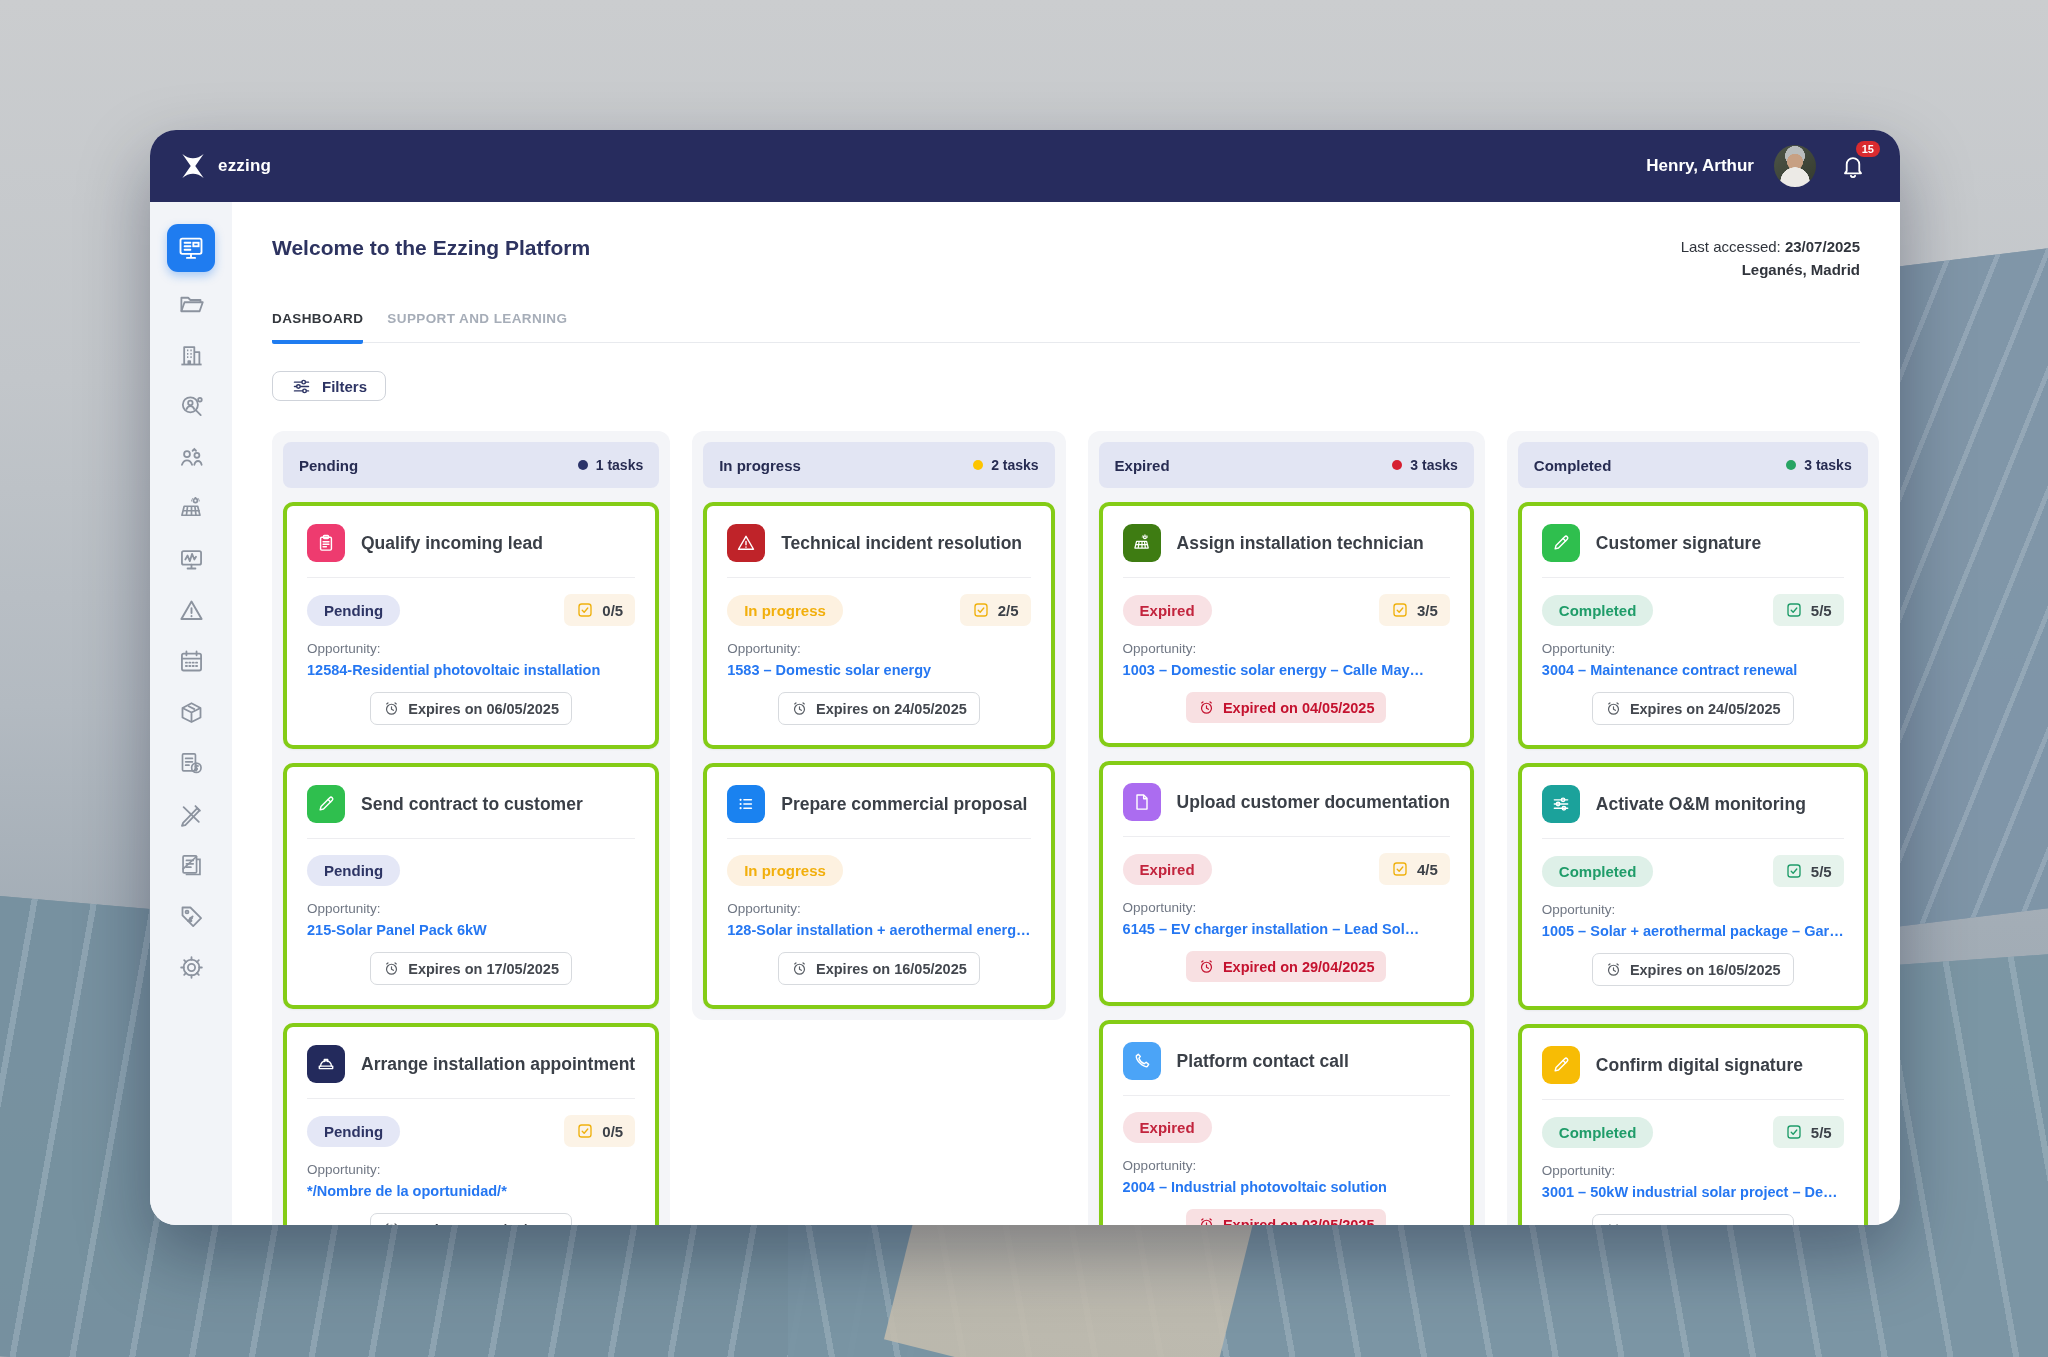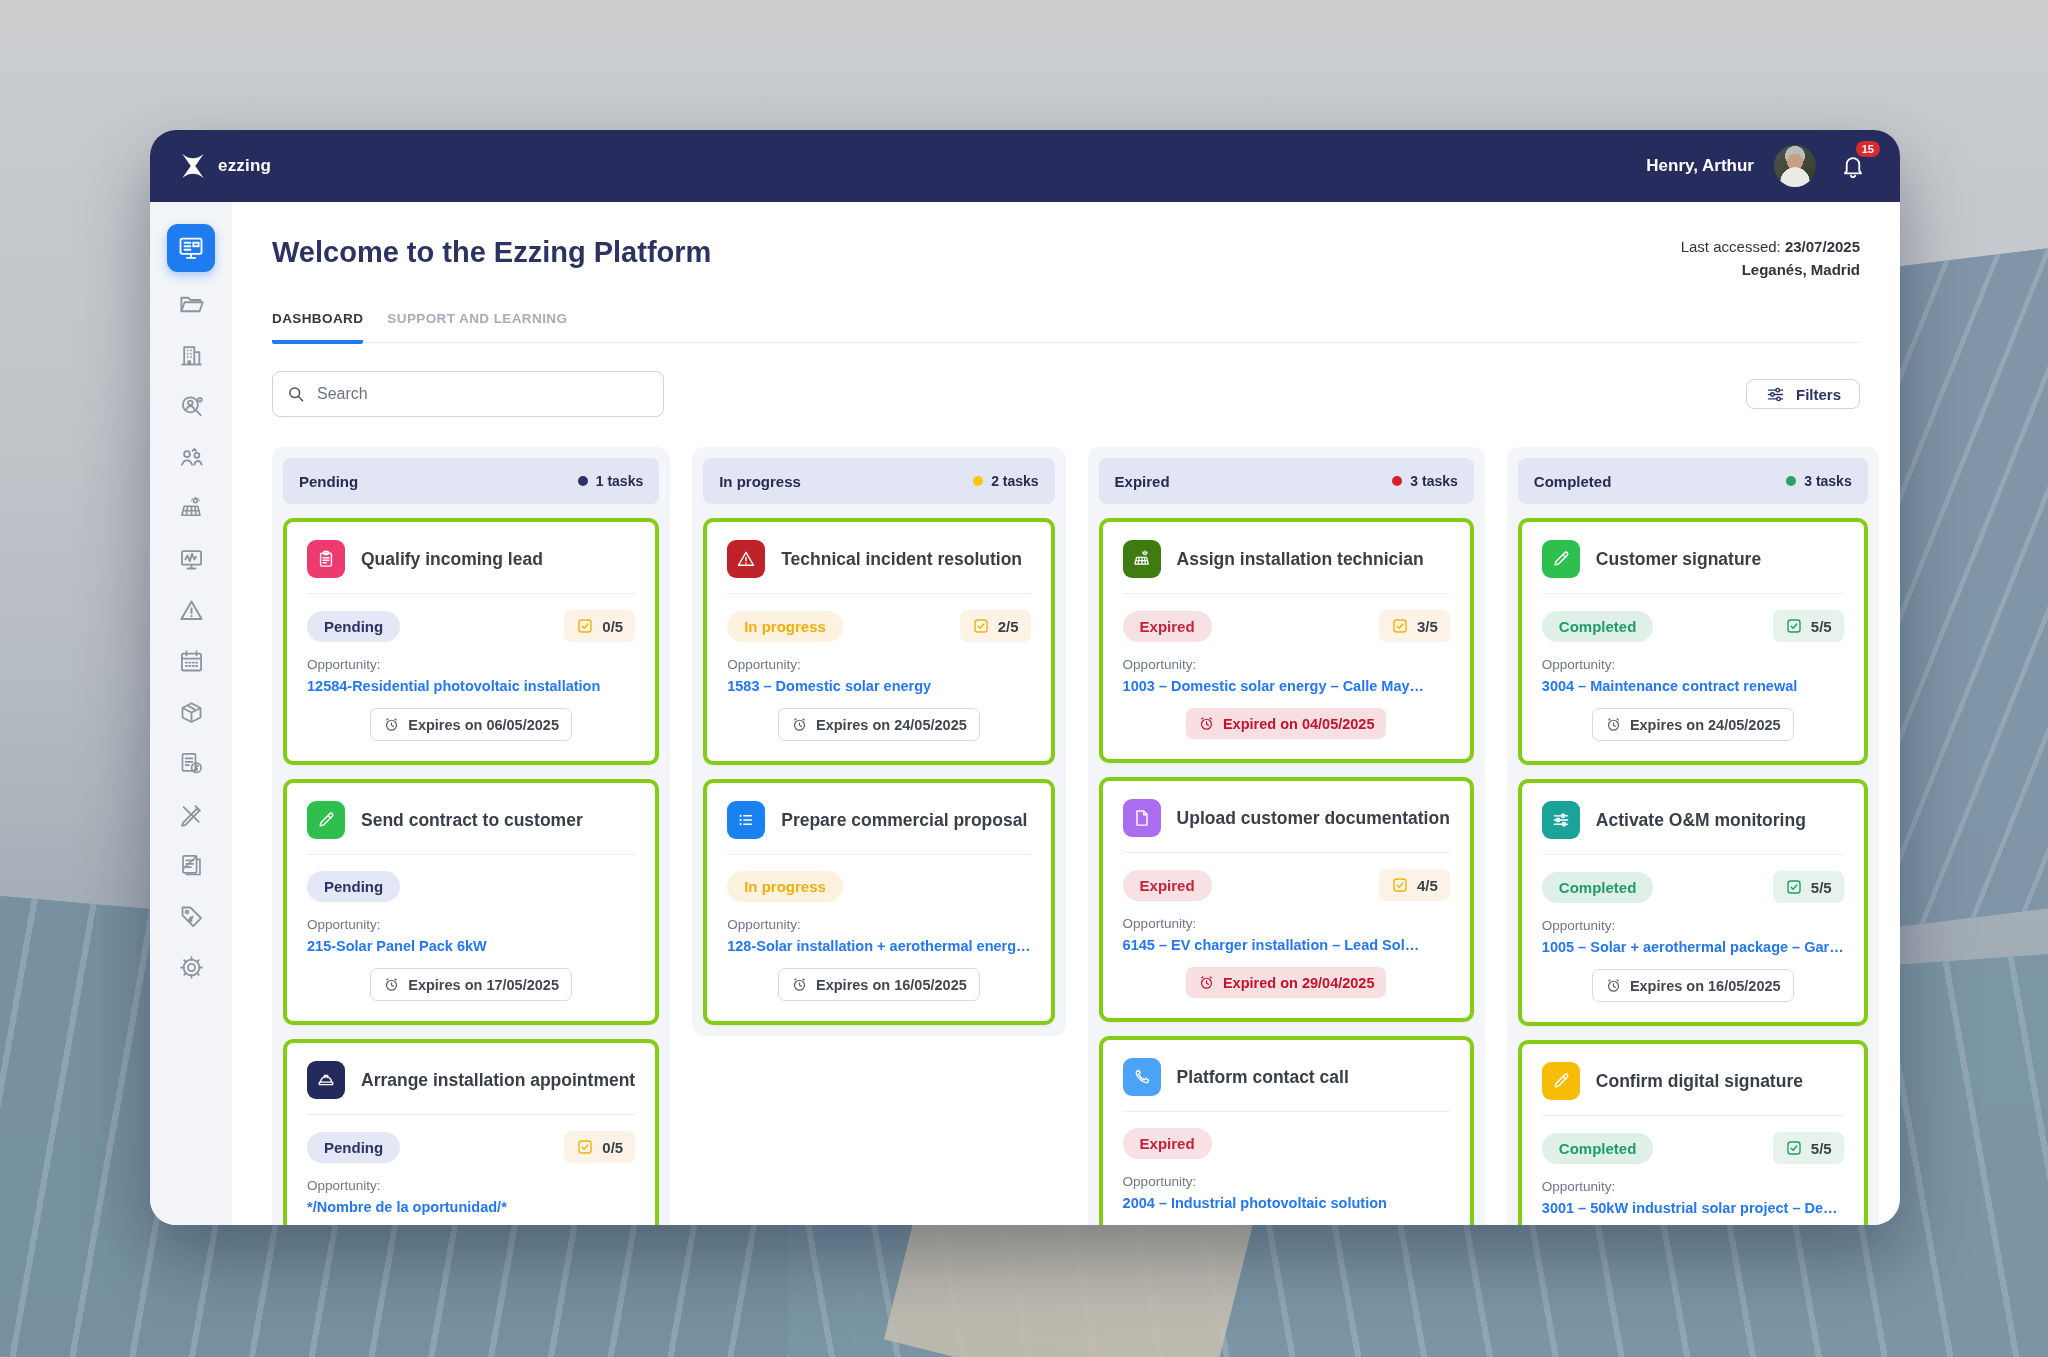--- a/index.html
+++ b/index.html
@@ -39,21 +39,21 @@
   
   .win-body { flex:1; display:flex; min-height:0; }
   .sidebar { width:82px; background:#f2f4f8; padding:22px 0 10px; display:flex; flex-direction:column; align-items:center; gap:13px; flex:0 0 auto; }
   .side-btn { width:40px; height:38px; display:flex; align-items:center; justify-content:center; color:#8c939f; cursor:pointer; }
   .side-btn svg { width:27px; height:27px; }
   .side-btn.active { width:48px; height:48px; background:#1f7cf0; border-radius:11px; color:#fff; box-shadow:0 4px 10px rgba(31,124,240,.35); }
   .side-btn.active svg { width:28px; height:28px; }
 
   .main { flex:1; padding:34px 40px 0; overflow:hidden; display:flex; flex-direction:column; }
   .head-row { display:flex; justify-content:space-between; align-items:flex-start; }
-  .page-title { font-size:29px; font-weight:600; color:#2d3360; }
+  .page-title { font-size:21px; font-weight:600; color:#2d3360; }
   .accessed { text-align:right; font-size:15px; color:#30343c; line-height:1.5; }
   .accessed b { font-weight:700; }
 
   .tabs { display:flex; gap:24px; margin-top:30px; border-bottom:1px solid #e8eaee; }
   .tab { font-size:13.5px; font-weight:700; letter-spacing:.4px; padding-bottom:14px; color:#a6adb8; cursor:pointer; border-bottom:4px solid transparent; margin-bottom:-2px; border-radius:2px; }
   .tab.active { color:#33373d; border-bottom-color:#1f7cf0; }
 
   .toolbar { margin-top:28px; display:flex; justify-content:space-between; align-items:center; }
   .search { position:relative; width:392px; }
   .search input { width:100%; height:46px; border:1px solid #cfd3da; border-radius:8px; padding:0 14px 0 44px; font-size:16px; color:#333; outline:none; font-family:inherit; background:#fff; }
@@ -355,26 +355,20 @@
             <div><b>Leganés, Madrid</b></div>
           </div>
         </div>
 
         <div class="tabs">
           <div class="tab active">DASHBOARD</div>
           <div class="tab">SUPPORT AND LEARNING</div>
         </div>
 
         <div class="toolbar">
-          <div class="search">
-            <svg class="sic">
-                <use href="#i-search"></use>
-              </svg>
-            <input type="text" placeholder="Search" style="">
-          </div>
           <button class="filters-btn">
             <svg>
                 <use href="#i-sliders"></use>
               </svg>
             <span>Filters</span>
           </button>
         </div>
 
         <div class="board">
 

